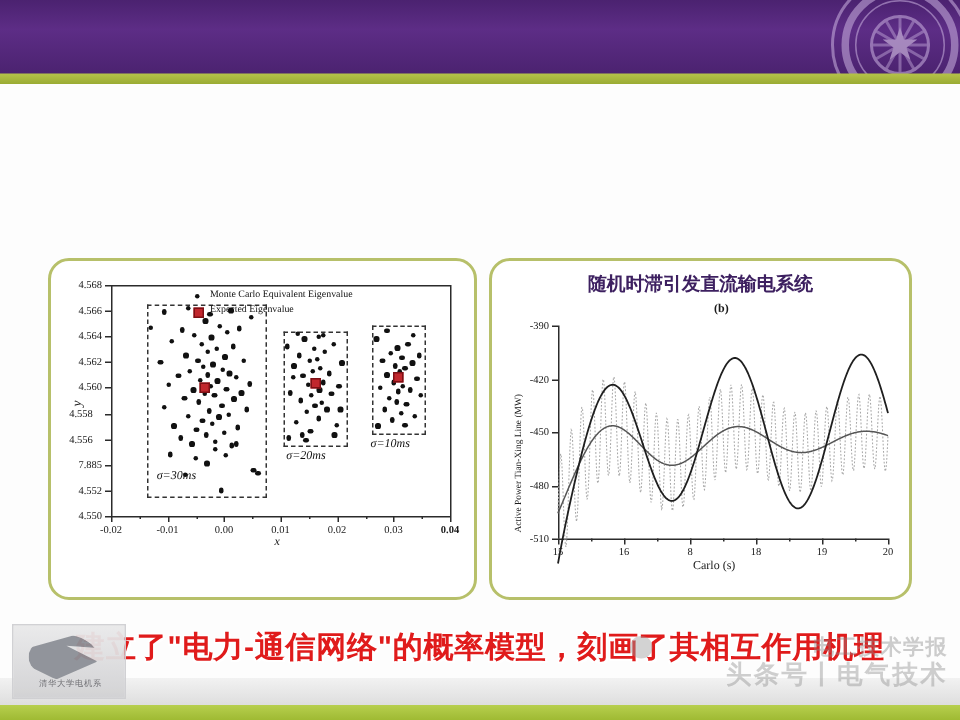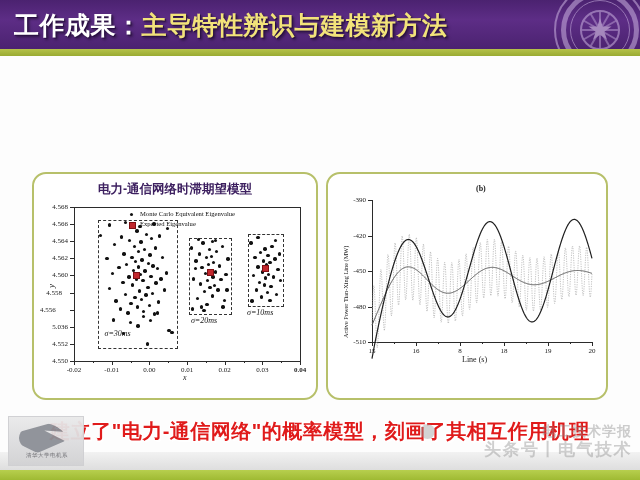--- a/index.html
+++ b/index.html
@@ -130,57 +130,53 @@
     position:absolute;left:18px;top:2px;width:15px;height:15px;border-radius:50%;
     background:#9a9a9a;
   }
 </style>
 </head>
 <body>
 
 <div class="slide">
 
   <div class="header">
-    <div class="header-title">
-      <span class="t-white">工作成果：</span><span class="t-gold">主导特性辨识与建模新方法</span>
-    </div>
     <div class="seal">
       <div class="ring r1"></div>
         <div class="ring r2"></div>
       <div class="ring r3"></div>
         <div class="ring r4"></div>
       <div class="tick" style="transform:rotate(0deg);"></div>
       <div class="tick" style="transform:rotate(30deg);"></div>
       <div class="tick" style="transform:rotate(60deg);"></div>
       <div class="tick" style="transform:rotate(90deg);"></div>
       <div class="tick" style="transform:rotate(120deg);"></div>
       <div class="tick" style="transform:rotate(150deg);"></div>
       <div class="star"></div>
     </div>
     <div class="header-stripe"></div>
   </div>
 
 
   <div class="panel panel-left">
     <div class="panel-title">
-      <div>电力-通信网络时滞期望模型</div>
     </div>
     <div class="fig" id="fig-scatter" style="width:270px;height:182px;">
         <div class="axis-line" style="left:34px;top:6px;width:226px;height:1px;"></div>
         <div class="axis-line" style="left:34px;top:160px;width:226px;height:1px;"></div>
         <div class="axis-line" style="left:34px;top:6px;width:1px;height:154px;"></div>
         <div class="axis-line" style="left:260px;top:6px;width:1px;height:154px;"></div>
         <div class="tick" style="left:30px;top:160px;width:4px;height:1px;"></div>
         <div class="ticklabel" style="left:0px;top:156px;width:28px;text-align:right;">4.550</div>
         <div class="tick" style="left:30px;top:142.88888888889056px;width:4px;height:1px;"></div>
         <div class="ticklabel" style="left:0px;top:138.88888888889056px;width:28px;text-align:right;">4.552</div>
         <div class="tick" style="left:30px;top:125.77777777777357px;width:4px;height:1px;"></div>
-        <div class="ticklabel" style="left:0px;top:121.77777777777357px;width:28px;text-align:right;">5.036</div>
+        <div class="ticklabel" style="left:0px;top:121.77777777777357px;width:28px;text-align:right;">7.885</div>
         <div class="tick" style="left:30px;top:108.66666666666413px;width:4px;height:1px;"></div>
-        <div class="ticklabel" style="left:0px;top:104.66666666666413px;width:28px;text-align:left;">4.556</div>
+        <div class="ticklabel" style="left:0px;top:104.66666666666413px;width:28px;text-align:center;">4.556</div>
         <div class="tick" style="left:30px;top:91.55555555555472px;width:4px;height:1px;"></div>
         <div class="ticklabel" style="left:0px;top:87.55555555555472px;width:28px;text-align:center;">4.558</div>
         <div class="tick" style="left:30px;top:74.4444444444453px;width:4px;height:1px;"></div>
         <div class="ticklabel" style="left:0px;top:70.4444444444453px;width:28px;text-align:right;">4.560</div>
         <div class="tick" style="left:30px;top:57.333333333328255px;width:4px;height:1px;"></div>
         <div class="ticklabel" style="left:0px;top:53.333333333328255px;width:28px;text-align:right;">4.562</div>
         <div class="tick" style="left:30px;top:40.222222222218846px;width:4px;height:1px;"></div>
         <div class="ticklabel" style="left:0px;top:36.222222222218846px;width:28px;text-align:right;">4.564</div>
         <div class="tick" style="left:30px;top:23.111111111109437px;width:4px;height:1px;"></div>
         <div class="ticklabel" style="left:0px;top:19.111111111109437px;width:28px;text-align:right;">4.566</div>
@@ -361,20 +357,21 @@
         <div class="siglab" style="left: 207.02px; top: 106.533px;">σ=10ms</div>
         <div class="dot" style="left:90px;top:12px;"></div>
         <div class="legend-row" style="left:100px;top:9px;">Monte Carlo Equivalent Eigenvalue</div>
         <div class="expdot" style="left:89px;top:21px;"></div>
         <div class="legend-row" style="left:100px;top:19px;">Expected Eigenvalue</div>
       </div>
   </div>
 
   <div class="panel panel-right">
     <div class="panel-title">
+      <div>随机时滞引发直流输电系统</div>
     </div>
     <div class="fig" id="fig-line" style="width:266px;height:182px;">
         <div class="axis-line" style="left:38px;top:158px;width:220px;height:1px;"></div>
         <div class="axis-line" style="left:38px;top:16px;width:1px;height:142px;"></div>
         <div class="tick" style="left:34px;top:158px;width:4px;height:1px;"></div>
         <div class="ticklabel" style="left:0px;top:154px;width:32px;text-align:right;">-510</div>
         <div class="tick" style="left:34px;top:122.5px;width:4px;height:1px;"></div>
         <div class="ticklabel" style="left:0px;top:118.5px;width:32px;text-align:right;">-480</div>
         <div class="tick" style="left:34px;top:87px;width:4px;height:1px;"></div>
         <div class="ticklabel" style="left:0px;top:83px;width:32px;text-align:right;">-450</div>
@@ -392,21 +389,21 @@
         <div class="ticklabel" style="left:160px;top:163px;width:20px;text-align:center;">18</div>
         <div class="tick" style="left:214px;top:158px;width:1px;height:4px;"></div>
         <div class="ticklabel" style="left:204px;top:163px;width:20px;text-align:center;">19</div>
         <div class="tick" style="left:258px;top:158px;width:1px;height:4px;"></div>
         <div class="ticklabel" style="left:248px;top:163px;width:20px;text-align:center;">20</div>
         <div class="tick" style="left:60px;top:158px;width:1px;height:2px;"></div>
         <div class="tick" style="left:104px;top:158px;width:1px;height:2px;"></div>
         <div class="tick" style="left:148px;top:158px;width:1px;height:2px;"></div>
         <div class="tick" style="left:192px;top:158px;width:1px;height:2px;"></div>
         <div class="tick" style="left:236px;top:158px;width:1px;height:2px;"></div>
-        <div class="axtitle" style="left:128px;top:171px;">Line (s)</div>
+        <div class="axtitle" style="left:128px;top:171px;">Carlo (s)</div>
         <div class="ylabel-rot" style="left: 8px; top: 154px; font-size: 6.3px;">Active Power Tian-Xing Line (MW)</div>
         <div class="axtitle" style="left:142px;top:0px;font-weight:bold;font-size:8px;">(b)</div>
         <svg width="266" height="182" style="position:absolute;left:0;top:0;">
           <path d="M38.00 141.12L38.44 126.61L38.88 114.14L39.32 105.42L39.76 101.58L40.20 103.05L40.64 109.42L41.08 119.59L41.52 131.87L41.96 144.25L42.40 154.74L42.84 161.59L43.28 163.64L43.72 160.44L44.16 152.31L44.60 140.33L45.04 126.13L45.48 111.70L45.92 99.04L46.36 89.89L46.80 85.45L47.24 86.23L47.68 91.95L48.12 101.60L48.56 113.57L49.00 125.91L49.44 136.63L49.88 143.97L50.32 146.71L50.76 144.28L51.20 136.93L51.64 125.60L52.08 111.88L52.52 97.67L52.96 84.97L53.40 75.53L53.84 70.64L54.28 70.87L54.72 76.06L55.16 85.29L55.60 97.05L56.04 109.44L56.48 120.49L56.92 128.41L57.36 131.93L57.80 130.39L58.24 123.93L58.68 113.40L59.12 100.29L59.56 86.46L60.00 73.87L60.44 64.30L60.88 59.09L61.32 58.91L61.76 63.69L62.20 72.61L62.64 84.24L63.08 96.76L63.52 108.21L63.96 116.79L64.40 121.15L64.84 120.58L65.28 115.10L65.72 105.47L66.16 93.08L66.60 79.74L67.04 67.37L67.48 57.79L67.92 52.36L68.36 51.86L68.80 56.29L69.24 64.96L69.68 76.51L70.12 89.18L70.56 101.04L71.00 110.29L71.44 115.51L71.88 115.93L72.32 111.46L72.76 102.76L73.20 91.14L73.64 78.32L74.08 66.23L74.52 56.67L74.96 51.07L75.40 50.25L75.84 54.35L76.28 62.74L76.72 74.18L77.16 86.96L77.60 99.18L78.04 109.03L78.48 115.06L78.92 116.41L79.36 112.90L79.80 105.10L80.24 94.21L80.68 81.90L81.12 70.06L81.56 60.49L82.00 54.67L82.44 53.49L82.88 57.18L83.32 65.22L83.76 76.45L84.20 89.22L84.64 101.68L85.08 112.02L85.52 118.74L85.96 120.90L86.40 118.24L86.84 111.22L87.28 100.97L87.72 89.09L88.16 77.42L88.60 67.76L89.04 61.63L89.48 60.00L89.92 63.17L90.36 70.73L90.80 81.60L91.24 94.22L91.68 106.76L92.12 117.41L92.56 124.65L93.00 127.47L93.44 125.52L93.88 119.16L94.32 109.43L94.76 97.86L95.20 86.24L95.64 76.39L96.08 69.84L96.52 67.63L96.96 70.16L97.40 77.09L97.84 87.46L98.28 99.76L98.72 112.21L99.16 123.01L99.60 130.61L100.04 133.93L100.48 132.54L100.92 126.71L101.36 117.38L101.80 106.01L102.24 94.35L102.68 84.20L103.12 77.14L103.56 74.25L104.00 76.02L104.44 82.22L104.88 91.95L105.32 103.79L105.76 116.02L106.20 126.83L106.64 134.64L107.08 138.34L107.52 137.39L107.96 131.99L108.40 122.98L108.84 111.73L109.28 99.97L109.72 89.48L110.16 81.84L110.60 78.22L111.04 79.17L111.48 84.55L111.92 93.57L112.36 104.87L112.80 116.78L113.24 127.51L113.68 135.47L114.12 139.46L114.56 138.90L115.00 133.88L115.44 125.16L115.88 114.03L116.32 102.16L116.76 91.32L117.20 83.12L117.64 78.77L118.08 78.89L118.52 83.45L118.96 91.73L119.40 102.47L119.84 114.03L120.28 124.66L120.72 132.73L121.16 137.01L121.60 136.84L122.04 132.22L122.48 123.81L122.92 112.84L123.36 100.92L123.80 89.80L124.24 81.10L124.68 76.07L125.12 75.43L125.56 79.21L126.00 86.80L126.44 97.01L126.88 108.25L127.32 118.80L127.76 127.01L128.20 131.63L128.64 131.90L129.08 127.74L129.52 119.72L129.96 109.00L130.40 97.13L130.84 85.83L131.28 76.74L131.72 71.15L132.16 69.84L132.60 72.94L133.04 79.92L133.48 89.67L133.92 100.66L134.36 111.19L134.80 119.62L135.24 124.63L135.68 125.42L136.12 121.82L136.56 114.30L137.00 103.95L137.44 92.25L137.88 80.91L138.32 71.55L138.76 65.53L139.20 63.67L139.64 66.19L140.08 72.65L140.52 82.03L140.96 92.85L141.40 103.43L141.84 112.15L142.28 117.64L142.72 119.03L143.16 116.08L143.60 109.17L144.04 99.29L144.48 87.89L144.92 76.62L145.36 67.13L145.80 60.78L146.24 58.48L146.68 60.53L147.12 66.56L147.56 75.64L148.00 86.35L148.44 97.05L148.88 106.11L149.32 112.13L149.76 114.19L150.20 111.94L150.64 105.72L151.08 96.41L151.52 85.39L151.96 74.30L152.40 64.76L152.84 58.18L153.28 55.52L153.72 57.15L154.16 62.80L154.60 71.62L155.04 82.24L155.48 93.08L155.92 102.50L156.36 109.07L156.80 111.81L157.24 110.31L157.68 104.80L158.12 96.10L158.56 85.52L159.00 74.65L159.44 65.11L159.88 58.34L160.32 55.35L160.76 56.59L161.20 61.88L161.64 70.42L162.08 80.95L162.52 91.90L162.96 101.64L163.40 108.74L163.84 112.14L164.28 111.36L164.72 106.55L165.16 98.46L165.60 88.31L166.04 77.67L166.48 68.14L166.92 61.17L167.36 57.85L167.80 58.68L168.24 63.56L168.68 71.79L169.12 82.16L169.56 93.16L170.00 103.15L170.44 110.69L170.88 114.69L171.32 114.58L171.76 110.42L172.20 102.88L172.64 93.14L173.08 82.68L173.52 73.13L173.96 65.94L174.40 62.23L174.84 62.59L175.28 67.01L175.72 74.85L176.16 84.98L176.60 95.92L177.04 106.07L177.48 113.96L177.92 118.46L178.36 118.92L178.80 115.34L179.24 108.30L179.68 98.90L180.12 88.58L180.56 78.95L181.00 71.48L181.44 67.33L181.88 67.16L182.32 71.03L182.76 78.40L183.20 88.19L183.64 98.98L184.08 109.18L184.52 117.32L184.96 122.22L185.40 123.17L185.84 120.09L186.28 113.47L186.72 104.35L187.16 94.13L187.60 84.37L188.04 76.57L188.48 71.93L188.92 71.17L189.36 74.43L189.80 81.24L190.24 90.61L190.68 101.15L191.12 111.32L191.56 119.62L192.00 124.83L192.44 126.20L192.88 123.56L193.32 117.31L193.76 108.43L194.20 98.27L194.64 88.36L195.08 80.21L195.52 75.05L195.96 73.67L196.40 76.27L196.84 82.48L197.28 91.36L197.72 101.61L198.16 111.68L198.60 120.08L199.04 125.55L199.48 127.29L199.92 125.04L200.36 119.15L200.80 110.50L201.24 100.40L201.68 90.34L202.12 81.85L202.56 76.18L203.00 74.17L203.44 76.11L203.88 81.70L204.32 90.09L204.76 100.01L205.20 109.95L205.64 118.42L206.08 124.14L206.52 126.24L206.96 124.39L207.40 118.87L207.84 110.48L208.28 100.46L208.72 90.30L209.16 81.51L209.60 75.36L210.04 72.77L210.48 74.08L210.92 79.08L211.36 86.98L211.80 96.57L212.24 106.39L212.68 114.95L213.12 120.92L213.56 123.40L214.00 121.99L214.44 116.87L214.88 108.79L215.32 98.93L215.76 88.73L216.20 79.70L216.64 73.15L217.08 70.03L217.52 70.77L217.96 75.22L218.40 82.67L218.84 91.98L219.28 101.71L219.72 110.37L220.16 116.64L220.60 119.53L221.04 118.60L221.48 113.95L221.92 106.25L222.36 96.61L222.80 86.46L223.24 77.28L223.68 70.41L224.12 66.84L224.56 67.08L225.00 71.03L225.44 78.09L225.88 87.15L226.32 96.82L226.76 105.63L227.20 112.22L227.64 115.58L228.08 115.18L228.52 111.05L228.96 103.79L229.40 94.46L229.84 84.44L230.28 75.19L230.72 68.08L231.16 64.13L231.60 63.92L232.04 67.44L232.48 74.14L232.92 82.99L233.36 92.63L233.80 101.61L234.24 108.55L234.68 112.40L235.12 112.57L235.56 109.01L236.00 102.26L236.44 93.29L236.88 83.46L237.32 74.21L237.76 66.91L238.20 62.64L238.64 62.03L239.08 65.15L239.52 71.52L239.96 80.17L240.40 89.80L240.84 98.95L241.28 106.25L241.72 110.60L242.16 111.35L242.60 108.39L243.04 102.16L243.48 93.60L243.92 83.99L244.36 74.77L244.80 67.33L245.24 62.78L245.68 61.79L246.12 64.52L246.56 70.56L247.00 79.00L247.44 88.59L247.88 97.90L248.32 105.53L248.76 110.36L249.20 111.68L249.64 109.30L250.08 103.61L250.52 95.45L250.96 86.08L251.40 76.92L251.84 69.34L252.28 64.50L252.72 63.13L253.16 65.46L253.60 71.14L254.04 79.34L254.48 88.86L254.92 98.27L255.36 106.19L255.80 111.46L256.24 113.30L256.68 111.48L257.12 106.29L257.56 98.53L258.00 89.39" fill="none" stroke="#a8a8a8" stroke-width="0.7" stroke-dasharray="1.2 1.2"></path>
           <path d="M38.00 141.12L38.44 140.08L38.88 139.04L39.32 138.00L39.76 136.95L40.20 135.90L40.64 134.86L41.08 133.81L41.52 132.76L41.96 131.71L42.40 130.66L42.84 129.61L43.28 128.56L43.72 127.51L44.16 126.46L44.60 125.42L45.04 124.38L45.48 123.34L45.92 122.30L46.36 121.27L46.80 120.24L47.24 119.22L47.68 118.20L48.12 117.19L48.56 116.18L49.00 115.18L49.44 114.19L49.88 113.21L50.32 112.23L50.76 111.26L51.20 110.31L51.64 109.36L52.08 108.42L52.52 107.49L52.96 106.58L53.40 105.67L53.84 104.78L54.28 103.90L54.72 103.03L55.16 102.18L55.60 101.34L56.04 100.52L56.48 99.71L56.92 98.91L57.36 98.13L57.80 97.37L58.24 96.62L58.68 95.90L59.12 95.18L59.56 94.49L60.00 93.81L60.44 93.16L60.88 92.52L61.32 91.90L61.76 91.30L62.20 90.71L62.64 90.15L63.08 89.61L63.52 89.09L63.96 88.59L64.40 88.10L64.84 87.64L65.28 87.21L65.72 86.79L66.16 86.39L66.60 86.01L67.04 85.66L67.48 85.32L67.92 85.01L68.36 84.72L68.80 84.45L69.24 84.20L69.68 83.98L70.12 83.77L70.56 83.58L71.00 83.42L71.44 83.28L71.88 83.16L72.32 83.06L72.76 82.98L73.20 82.92L73.64 82.88L74.08 82.86L74.52 82.86L74.96 82.88L75.40 82.91L75.84 82.97L76.28 83.05L76.72 83.14L77.16 83.25L77.60 83.39L78.04 83.53L78.48 83.70L78.92 83.88L79.36 84.08L79.80 84.29L80.24 84.52L80.68 84.76L81.12 85.02L81.56 85.29L82.00 85.58L82.44 85.88L82.88 86.19L83.32 86.51L83.76 86.85L84.20 87.19L84.64 87.55L85.08 87.92L85.52 88.29L85.96 88.68L86.40 89.07L86.84 89.48L87.28 89.89L87.72 90.30L88.16 90.73L88.60 91.15L89.04 91.59L89.48 92.03L89.92 92.47L90.36 92.92L90.80 93.37L91.24 93.82L91.68 94.27L92.12 94.73L92.56 95.18L93.00 95.64L93.44 96.10L93.88 96.55L94.32 97.01L94.76 97.46L95.20 97.91L95.64 98.36L96.08 98.80L96.52 99.24L96.96 99.67L97.40 100.10L97.84 100.53L98.28 100.95L98.72 101.36L99.16 101.77L99.60 102.17L100.04 102.56L100.48 102.94L100.92 103.32L101.36 103.68L101.80 104.04L102.24 104.39L102.68 104.73L103.12 105.05L103.56 105.37L104.00 105.68L104.44 105.97L104.88 106.25L105.32 106.53L105.76 106.78L106.20 107.03L106.64 107.27L107.08 107.49L107.52 107.70L107.96 107.89L108.40 108.08L108.84 108.25L109.28 108.40L109.72 108.54L110.16 108.67L110.60 108.79L111.04 108.89L111.48 108.97L111.92 109.05L112.36 109.11L112.80 109.15L113.24 109.18L113.68 109.20L114.12 109.20L114.56 109.19L115.00 109.16L115.44 109.12L115.88 109.07L116.32 109.00L116.76 108.92L117.20 108.82L117.64 108.72L118.08 108.59L118.52 108.46L118.96 108.31L119.40 108.15L119.84 107.98L120.28 107.80L120.72 107.60L121.16 107.39L121.60 107.18L122.04 106.95L122.48 106.70L122.92 106.45L123.36 106.19L123.80 105.92L124.24 105.64L124.68 105.34L125.12 105.04L125.56 104.73L126.00 104.42L126.44 104.09L126.88 103.76L127.32 103.42L127.76 103.07L128.20 102.72L128.64 102.35L129.08 101.99L129.52 101.62L129.96 101.24L130.40 100.86L130.84 100.47L131.28 100.09L131.72 99.69L132.16 99.30L132.60 98.90L133.04 98.50L133.48 98.10L133.92 97.69L134.36 97.29L134.80 96.88L135.24 96.48L135.68 96.07L136.12 95.67L136.56 95.27L137.00 94.87L137.44 94.47L137.88 94.07L138.32 93.67L138.76 93.28L139.20 92.89L139.64 92.51L140.08 92.13L140.52 91.75L140.96 91.38L141.40 91.01L141.84 90.65L142.28 90.30L142.72 89.95L143.16 89.61L143.60 89.27L144.04 88.94L144.48 88.62L144.92 88.31L145.36 88.00L145.80 87.70L146.24 87.41L146.68 87.13L147.12 86.86L147.56 86.60L148.00 86.35L148.44 86.10L148.88 85.87L149.32 85.64L149.76 85.43L150.20 85.22L150.64 85.03L151.08 84.85L151.52 84.67L151.96 84.51L152.40 84.36L152.84 84.22L153.28 84.09L153.72 83.97L154.16 83.86L154.60 83.76L155.04 83.68L155.48 83.60L155.92 83.54L156.36 83.48L156.80 83.44L157.24 83.41L157.68 83.39L158.12 83.38L158.56 83.39L159.00 83.40L159.44 83.42L159.88 83.46L160.32 83.50L160.76 83.56L161.20 83.62L161.64 83.70L162.08 83.78L162.52 83.88L162.96 83.98L163.40 84.10L163.84 84.22L164.28 84.35L164.72 84.49L165.16 84.64L165.60 84.80L166.04 84.97L166.48 85.14L166.92 85.33L167.36 85.52L167.80 85.71L168.24 85.92L168.68 86.13L169.12 86.35L169.56 86.57L170.00 86.80L170.44 87.04L170.88 87.28L171.32 87.52L171.76 87.77L172.20 88.03L172.64 88.29L173.08 88.55L173.52 88.82L173.96 89.09L174.40 89.36L174.84 89.64L175.28 89.92L175.72 90.20L176.16 90.48L176.60 90.76L177.04 91.04L177.48 91.33L177.92 91.61L178.36 91.90L178.80 92.18L179.24 92.47L179.68 92.75L180.12 93.04L180.56 93.32L181.00 93.60L181.44 93.87L181.88 94.15L182.32 94.42L182.76 94.69L183.20 94.96L183.64 95.22L184.08 95.48L184.52 95.74L184.96 95.99L185.40 96.24L185.84 96.48L186.28 96.72L186.72 96.95L187.16 97.18L187.60 97.40L188.04 97.62L188.48 97.83L188.92 98.04L189.36 98.23L189.80 98.42L190.24 98.61L190.68 98.79L191.12 98.96L191.56 99.12L192.00 99.28L192.44 99.43L192.88 99.57L193.32 99.70L193.76 99.83L194.20 99.95L194.64 100.06L195.08 100.16L195.52 100.25L195.96 100.34L196.40 100.42L196.84 100.49L197.28 100.55L197.72 100.60L198.16 100.65L198.60 100.68L199.04 100.71L199.48 100.73L199.92 100.74L200.36 100.75L200.80 100.74L201.24 100.73L201.68 100.71L202.12 100.68L202.56 100.64L203.00 100.60L203.44 100.54L203.88 100.48L204.32 100.41L204.76 100.34L205.20 100.25L205.64 100.16L206.08 100.06L206.52 99.96L206.96 99.85L207.40 99.73L207.84 99.60L208.28 99.47L208.72 99.33L209.16 99.19L209.60 99.04L210.04 98.89L210.48 98.72L210.92 98.56L211.36 98.39L211.80 98.21L212.24 98.03L212.68 97.84L213.12 97.65L213.56 97.46L214.00 97.26L214.44 97.06L214.88 96.85L215.32 96.65L215.76 96.44L216.20 96.22L216.64 96.01L217.08 95.79L217.52 95.57L217.96 95.34L218.40 95.12L218.84 94.89L219.28 94.67L219.72 94.44L220.16 94.21L220.60 93.99L221.04 93.76L221.48 93.53L221.92 93.30L222.36 93.07L222.80 92.85L223.24 92.62L223.68 92.40L224.12 92.18L224.56 91.96L225.00 91.74L225.44 91.52L225.88 91.31L226.32 91.09L226.76 90.88L227.20 90.68L227.64 90.48L228.08 90.28L228.52 90.08L228.96 89.89L229.40 89.70L229.84 89.51L230.28 89.33L230.72 89.16L231.16 88.99L231.60 88.82L232.04 88.66L232.48 88.50L232.92 88.35L233.36 88.21L233.80 88.07L234.24 87.93L234.68 87.80L235.12 87.68L235.56 87.56L236.00 87.45L236.44 87.34L236.88 87.24L237.32 87.14L237.76 87.06L238.20 86.97L238.64 86.90L239.08 86.83L239.52 86.77L239.96 86.71L240.40 86.66L240.84 86.62L241.28 86.58L241.72 86.55L242.16 86.52L242.60 86.51L243.04 86.50L243.48 86.49L243.92 86.49L244.36 86.50L244.80 86.51L245.24 86.53L245.68 86.56L246.12 86.59L246.56 86.63L247.00 86.67L247.44 86.72L247.88 86.78L248.32 86.84L248.76 86.91L249.20 86.98L249.64 87.06L250.08 87.14L250.52 87.23L250.96 87.32L251.40 87.42L251.84 87.53L252.28 87.63L252.72 87.75L253.16 87.86L253.60 87.98L254.04 88.11L254.48 88.24L254.92 88.37L255.36 88.51L255.80 88.65L256.24 88.79L256.68 88.94L257.12 89.08L257.56 89.24L258.00 89.39" fill="none" stroke="#555555" stroke-width="1"></path>
           <path d="M38.00 174.68L38.44 172.22L38.88 169.79L39.32 167.40L39.76 165.05L40.20 162.73L40.64 160.43L41.08 158.17L41.52 155.94L41.96 153.73L42.40 151.55L42.84 149.39L43.28 147.25L43.72 145.14L44.16 143.04L44.60 140.97L45.04 138.91L45.48 136.87L45.92 134.85L46.36 132.85L46.80 130.86L47.24 128.89L47.68 126.93L48.12 124.99L48.56 123.07L49.00 121.16L49.44 119.26L49.88 117.38L50.32 115.52L50.76 113.68L51.20 111.85L51.64 110.03L52.08 108.24L52.52 106.46L52.96 104.70L53.40 102.95L53.84 101.23L54.28 99.53L54.72 97.84L55.16 96.18L55.60 94.54L56.04 92.92L56.48 91.33L56.92 89.75L57.36 88.21L57.80 86.68L58.24 85.19L58.68 83.72L59.12 82.28L59.56 80.87L60.00 79.49L60.44 78.13L60.88 76.81L61.32 75.53L61.76 74.27L62.20 73.05L62.64 71.86L63.08 70.71L63.52 69.60L63.96 68.52L64.40 67.49L64.84 66.49L65.28 65.53L65.72 64.61L66.16 63.73L66.60 62.89L67.04 62.10L67.48 61.34L67.92 60.64L68.36 59.97L68.80 59.35L69.24 58.78L69.68 58.25L70.12 57.77L70.56 57.33L71.00 56.94L71.44 56.59L71.88 56.30L72.32 56.05L72.76 55.85L73.20 55.69L73.64 55.58L74.08 55.52L74.52 55.51L74.96 55.55L75.40 55.63L75.84 55.76L76.28 55.94L76.72 56.16L77.16 56.43L77.60 56.75L78.04 57.11L78.48 57.51L78.92 57.96L79.36 58.46L79.80 58.99L80.24 59.57L80.68 60.20L81.12 60.86L81.56 61.56L82.00 62.30L82.44 63.08L82.88 63.90L83.32 64.76L83.76 65.65L84.20 66.57L84.64 67.53L85.08 68.52L85.52 69.55L85.96 70.60L86.40 71.68L86.84 72.78L87.28 73.92L87.72 75.08L88.16 76.26L88.60 77.46L89.04 78.68L89.48 79.93L89.92 81.19L90.36 82.46L90.80 83.75L91.24 85.06L91.68 86.37L92.12 87.70L92.56 89.03L93.00 90.37L93.44 91.71L93.88 93.06L94.32 94.41L94.76 95.76L95.20 97.11L95.64 98.45L96.08 99.79L96.52 101.12L96.96 102.45L97.40 103.76L97.84 105.07L98.28 106.36L98.72 107.64L99.16 108.90L99.60 110.14L100.04 111.36L100.48 112.57L100.92 113.75L101.36 114.91L101.80 116.04L102.24 117.15L102.68 118.23L103.12 119.28L103.56 120.30L104.00 121.29L104.44 122.24L104.88 123.16L105.32 124.05L105.76 124.90L106.20 125.71L106.64 126.48L107.08 127.21L107.52 127.91L107.96 128.56L108.40 129.16L108.84 129.73L109.28 130.25L109.72 130.73L110.16 131.16L110.60 131.54L111.04 131.88L111.48 132.17L111.92 132.42L112.36 132.61L112.80 132.76L113.24 132.86L113.68 132.91L114.12 132.91L114.56 132.86L115.00 132.76L115.44 132.61L115.88 132.42L116.32 132.17L116.76 131.87L117.20 131.53L117.64 131.14L118.08 130.70L118.52 130.21L118.96 129.67L119.40 129.09L119.84 128.45L120.28 127.78L120.72 127.06L121.16 126.29L121.60 125.48L122.04 124.63L122.48 123.73L122.92 122.79L123.36 121.82L123.80 120.80L124.24 119.74L124.68 118.65L125.12 117.52L125.56 116.36L126.00 115.16L126.44 113.93L126.88 112.67L127.32 111.38L127.76 110.06L128.20 108.71L128.64 107.34L129.08 105.94L129.52 104.52L129.96 103.08L130.40 101.62L130.84 100.14L131.28 98.65L131.72 97.14L132.16 95.61L132.60 94.08L133.04 92.53L133.48 90.98L133.92 89.42L134.36 87.85L134.80 86.28L135.24 84.71L135.68 83.14L136.12 81.57L136.56 80.01L137.00 78.45L137.44 76.89L137.88 75.35L138.32 73.82L138.76 72.30L139.20 70.79L139.64 69.30L140.08 67.82L140.52 66.36L140.96 64.93L141.40 63.51L141.84 62.12L142.28 60.76L142.72 59.42L143.16 58.11L143.60 56.83L144.04 55.57L144.48 54.36L144.92 53.17L145.36 52.02L145.80 50.91L146.24 49.83L146.68 48.80L147.12 47.80L147.56 46.84L148.00 45.93L148.44 45.06L148.88 44.23L149.32 43.45L149.76 42.72L150.20 42.03L150.64 41.39L151.08 40.80L151.52 40.25L151.96 39.76L152.40 39.32L152.84 38.93L153.28 38.59L153.72 38.30L154.16 38.06L154.60 37.88L155.04 37.75L155.48 37.67L155.92 37.64L156.36 37.67L156.80 37.75L157.24 37.89L157.68 38.08L158.12 38.32L158.56 38.61L159.00 38.95L159.44 39.35L159.88 39.80L160.32 40.30L160.76 40.85L161.20 41.45L161.64 42.10L162.08 42.80L162.52 43.55L162.96 44.34L163.40 45.18L163.84 46.07L164.28 47.00L164.72 47.98L165.16 49.00L165.60 50.06L166.04 51.16L166.48 52.30L166.92 53.48L167.36 54.69L167.80 55.94L168.24 57.23L168.68 58.55L169.12 59.90L169.56 61.28L170.00 62.69L170.44 64.12L170.88 65.58L171.32 67.07L171.76 68.58L172.20 70.11L172.64 71.66L173.08 73.22L173.52 74.80L173.96 76.40L174.40 78.01L174.84 79.63L175.28 81.26L175.72 82.89L176.16 84.53L176.60 86.18L177.04 87.82L177.48 89.47L177.92 91.11L178.36 92.76L178.80 94.39L179.24 96.02L179.68 97.64L180.12 99.25L180.56 100.85L181.00 102.44L181.44 104.00L181.88 105.56L182.32 107.09L182.76 108.60L183.20 110.09L183.64 111.55L184.08 112.99L184.52 114.41L184.96 115.79L185.40 117.14L185.84 118.47L186.28 119.75L186.72 121.01L187.16 122.23L187.60 123.41L188.04 124.55L188.48 125.65L188.92 126.72L189.36 127.74L189.80 128.71L190.24 129.65L190.68 130.53L191.12 131.37L191.56 132.17L192.00 132.91L192.44 133.61L192.88 134.26L193.32 134.85L193.76 135.40L194.20 135.89L194.64 136.33L195.08 136.72L195.52 137.06L195.96 137.34L196.40 137.57L196.84 137.74L197.28 137.86L197.72 137.93L198.16 137.94L198.60 137.89L199.04 137.79L199.48 137.64L199.92 137.43L200.36 137.17L200.80 136.85L201.24 136.48L201.68 136.06L202.12 135.59L202.56 135.06L203.00 134.48L203.44 133.85L203.88 133.17L204.32 132.44L204.76 131.66L205.20 130.83L205.64 129.95L206.08 129.03L206.52 128.06L206.96 127.05L207.40 126.00L207.84 124.90L208.28 123.76L208.72 122.58L209.16 121.37L209.60 120.11L210.04 118.82L210.48 117.50L210.92 116.14L211.36 114.75L211.80 113.33L212.24 111.89L212.68 110.41L213.12 108.91L213.56 107.39L214.00 105.84L214.44 104.27L214.88 102.69L215.32 101.08L215.76 99.46L216.20 97.83L216.64 96.19L217.08 94.53L217.52 92.87L217.96 91.20L218.40 89.52L218.84 87.84L219.28 86.16L219.72 84.48L220.16 82.81L220.60 81.13L221.04 79.47L221.48 77.81L221.92 76.16L222.36 74.52L222.80 72.89L223.24 71.28L223.68 69.69L224.12 68.11L224.56 66.55L225.00 65.02L225.44 63.51L225.88 62.02L226.32 60.56L226.76 59.13L227.20 57.72L227.64 56.35L228.08 55.01L228.52 53.71L228.96 52.44L229.40 51.20L229.84 50.01L230.28 48.85L230.72 47.74L231.16 46.66L231.60 45.63L232.04 44.65L232.48 43.71L232.92 42.81L233.36 41.97L233.80 41.17L234.24 40.42L234.68 39.72L235.12 39.07L235.56 38.47L236.00 37.92L236.44 37.43L236.88 36.98L237.32 36.60L237.76 36.26L238.20 35.98L238.64 35.76L239.08 35.59L239.52 35.47L239.96 35.41L240.40 35.41L240.84 35.46L241.28 35.57L241.72 35.73L242.16 35.94L242.60 36.22L243.04 36.54L243.48 36.92L243.92 37.35L244.36 37.84L244.80 38.38L245.24 38.97L245.68 39.61L246.12 40.31L246.56 41.05L247.00 41.85L247.44 42.69L247.88 43.58L248.32 44.51L248.76 45.50L249.20 46.52L249.64 47.59L250.08 48.70L250.52 49.86L250.96 51.05L251.40 52.28L251.84 53.55L252.28 54.86L252.72 56.20L253.16 57.57L253.60 58.98L254.04 60.41L254.48 61.88L254.92 63.37L255.36 64.88L255.80 66.42L256.24 67.99L256.68 69.57L257.12 71.17L257.56 72.79L258.00 74.42" fill="none" stroke="#1f1f1f" stroke-width="1.2"></path>
         </svg>
       </div>
   </div>
 

